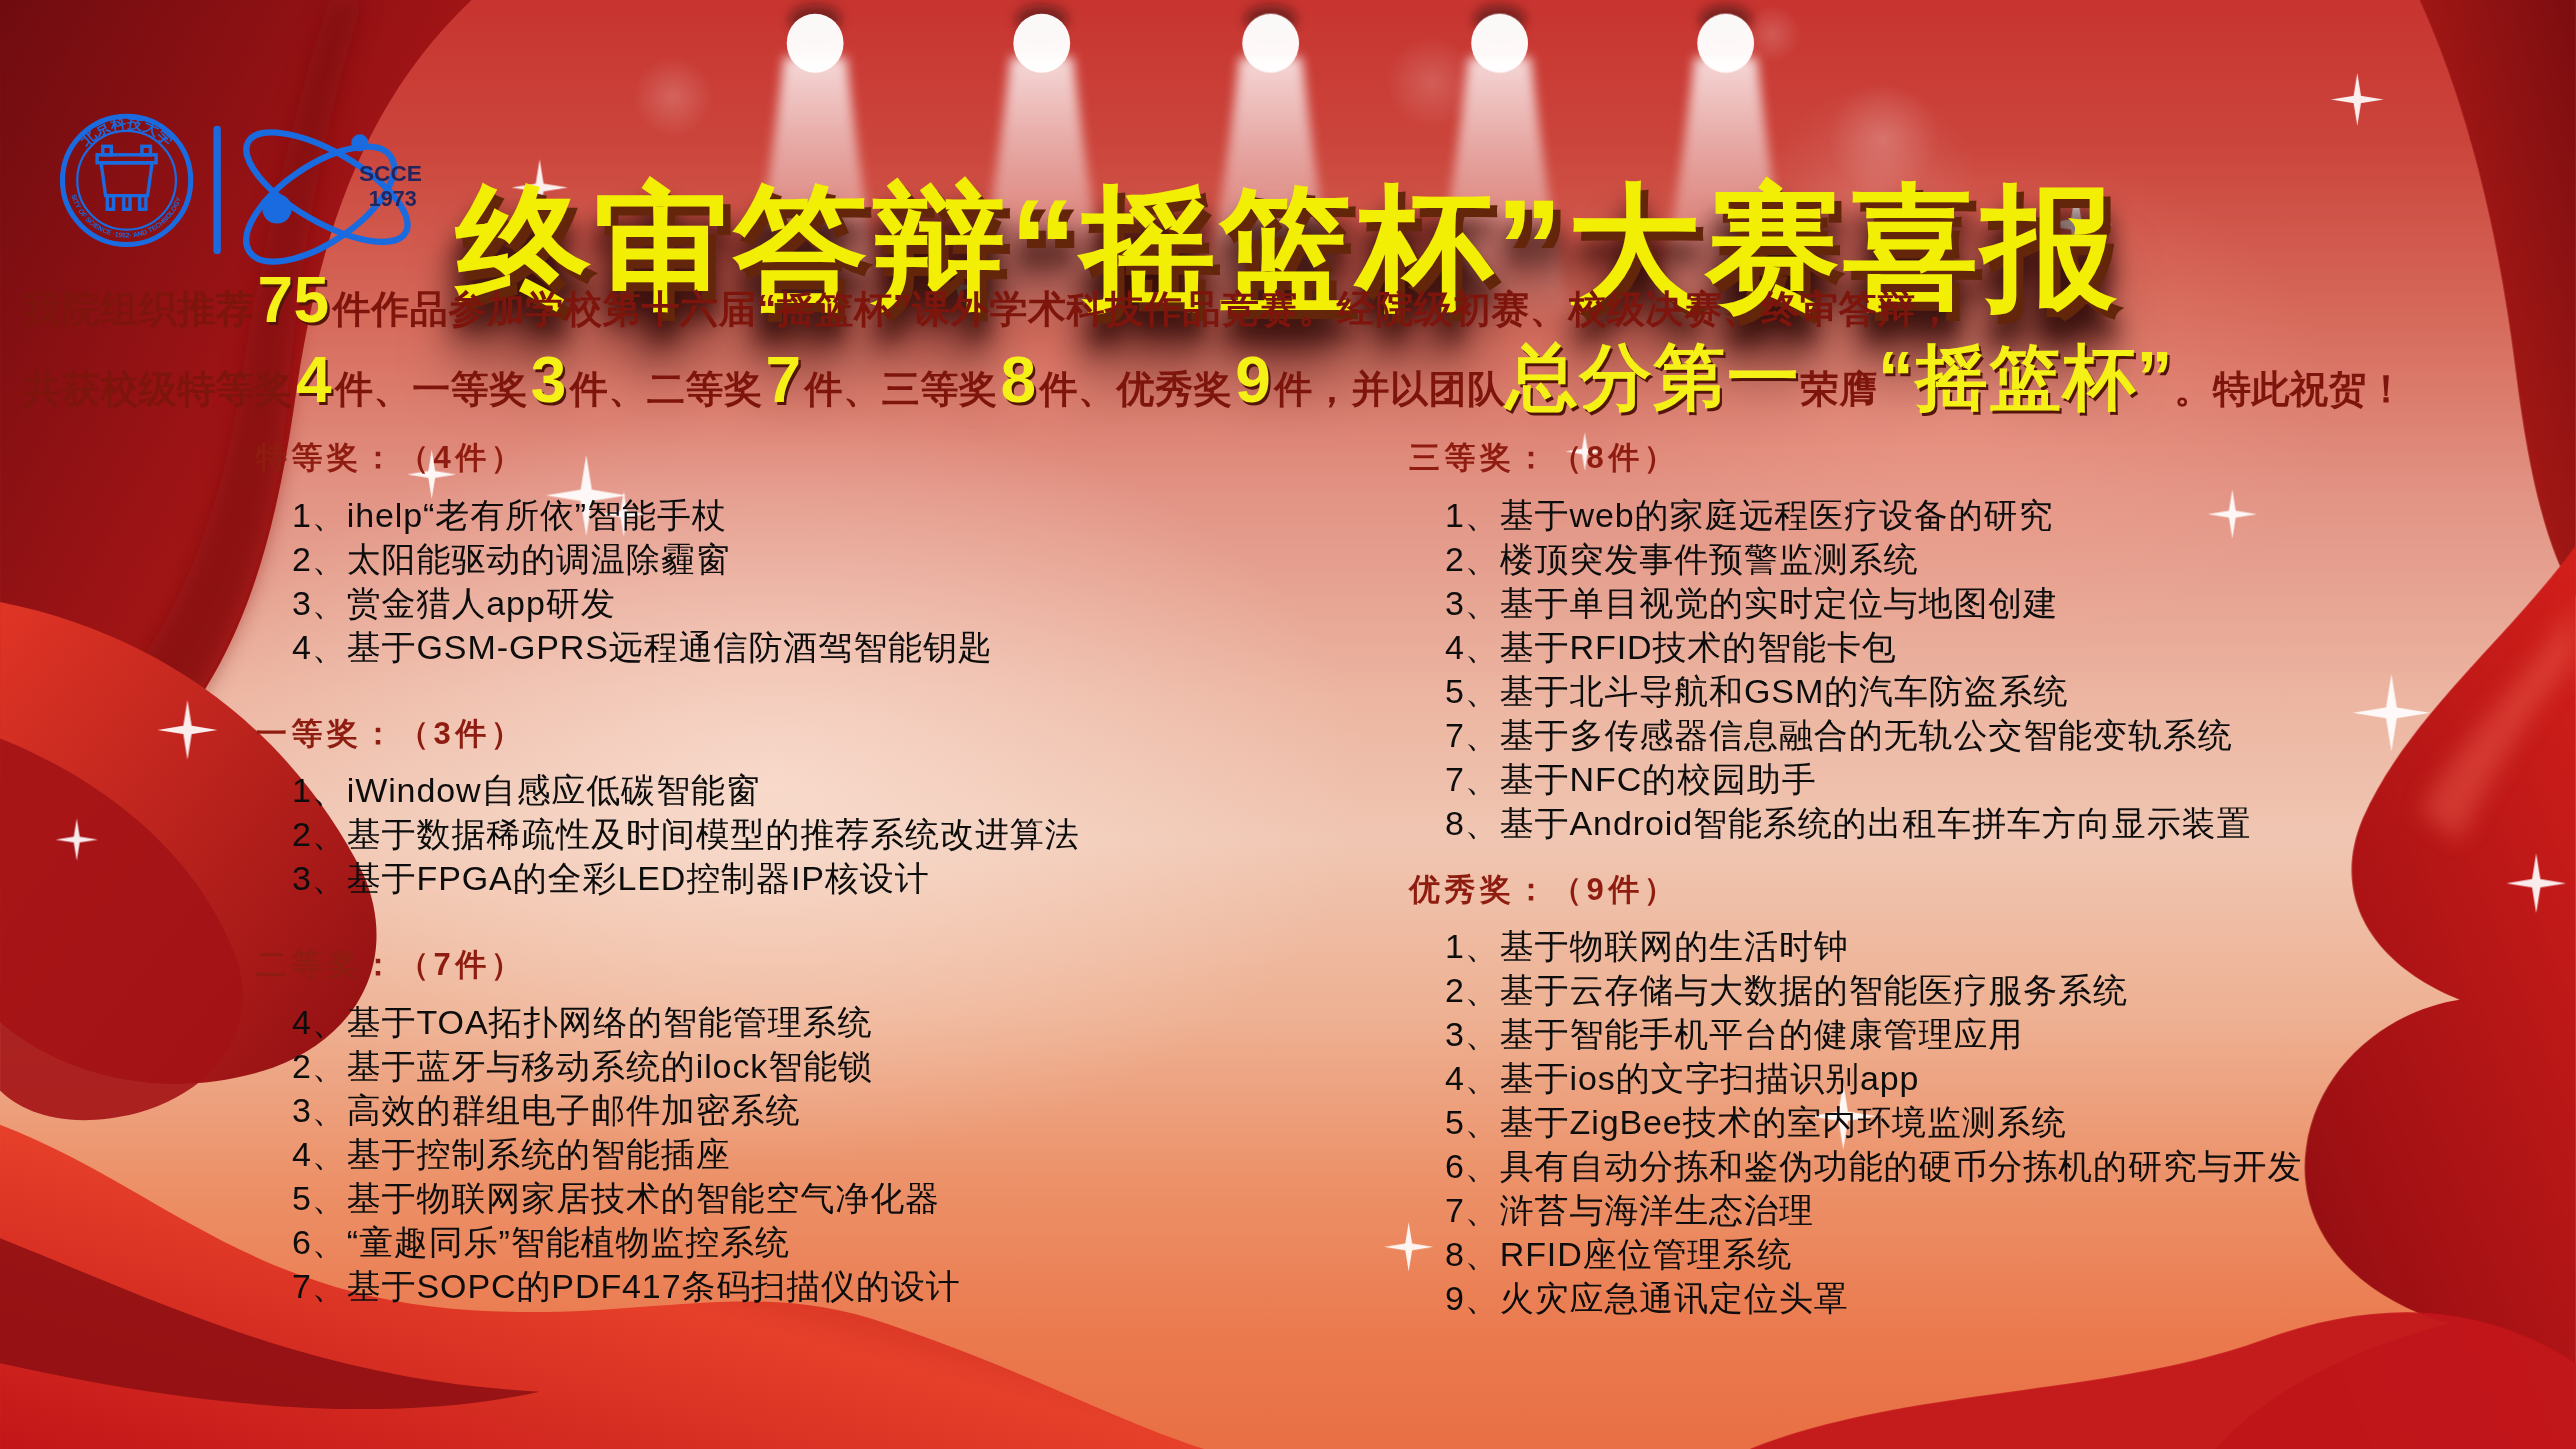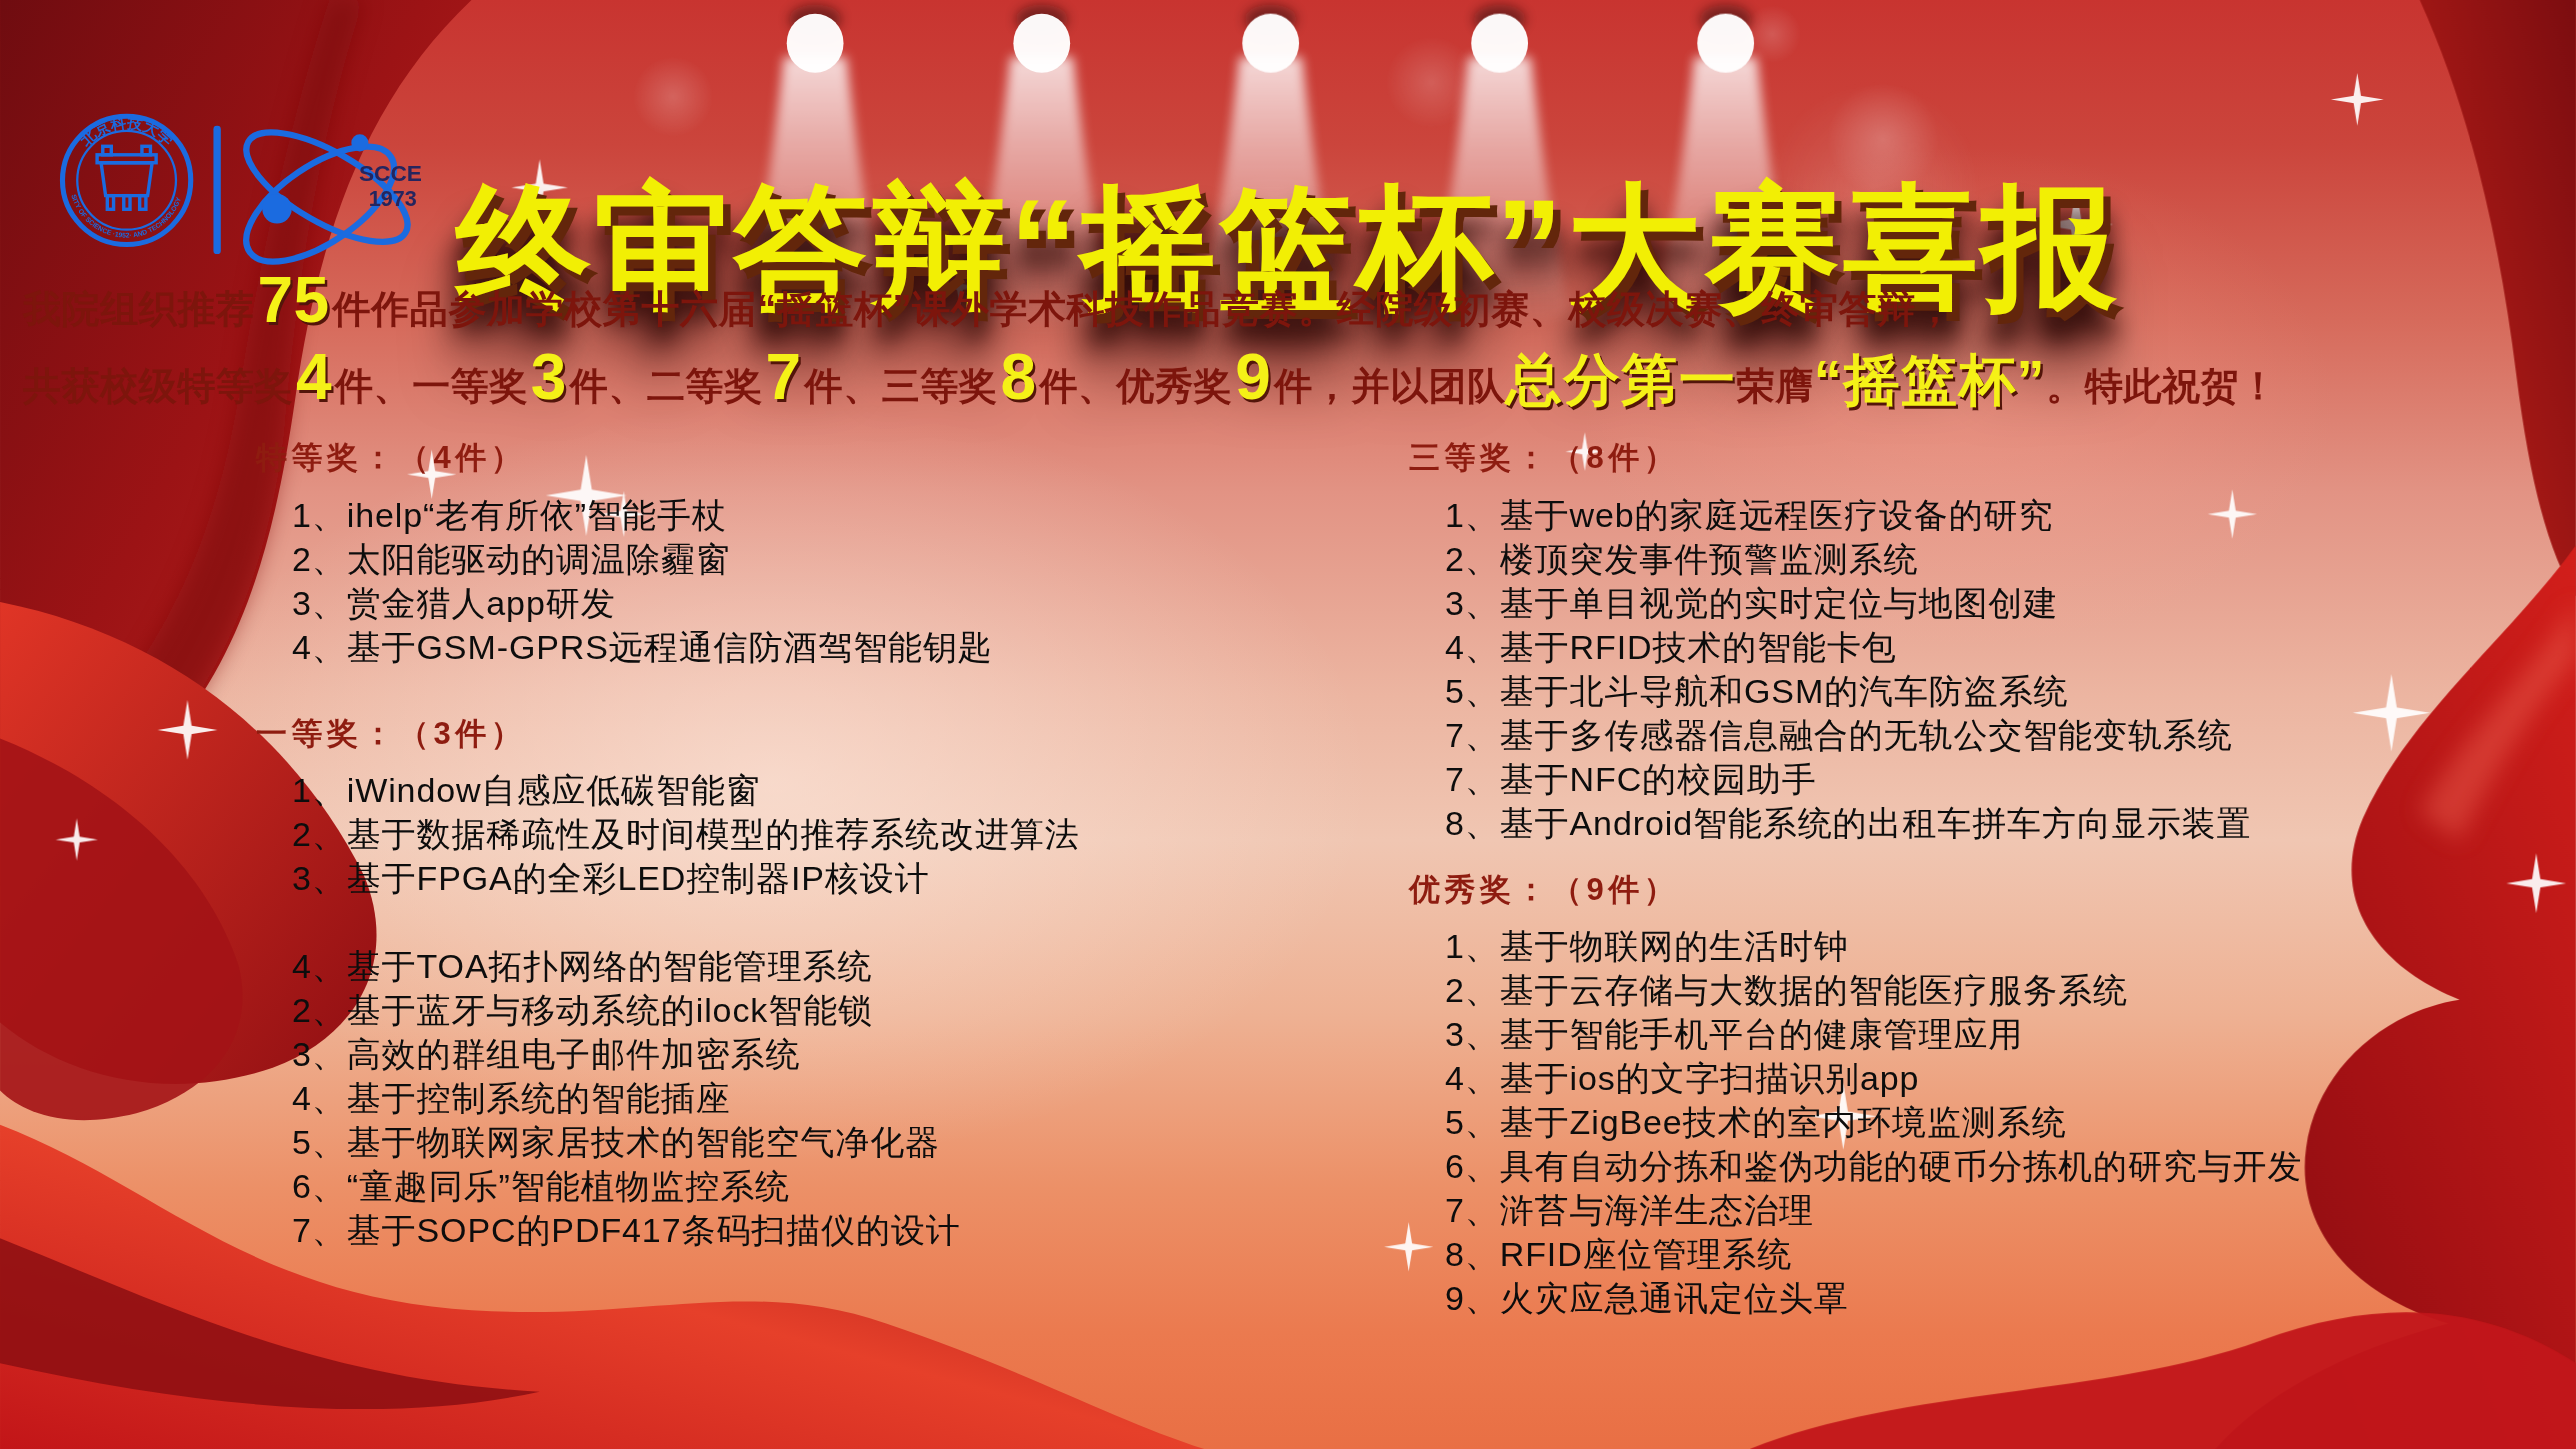--- a/index.html
+++ b/index.html
@@ -14,21 +14,21 @@
   .decor{position:absolute;left:0;top:0;}
   .logos{position:absolute;left:40px;top:85px;}
   .title{
     position:absolute;top:68px;left:0;right:0;text-align:center;
     font-size:135px;font-weight:bold;color:#f2ef04;letter-spacing:3.4px;white-space:nowrap;
     text-shadow:7.4px 8.5px 0 #63260b, 3.4px 25.6px 23px rgba(35,4,2,.95), -4.5px 40px 34px rgba(35,4,2,.75), 0 74px 54px rgba(40,5,2,.5);
   }
   .intro{position:absolute;top:266px;left:23px;right:23px;color:#7d150c;font-weight:bold;}
   .intro-line{white-space:nowrap;line-height:68px;font-size:38px;letter-spacing:0.6px;}
   .intro .num{font-size:64px;color:#f5f117;text-shadow:2.3px 2.8px 0 #53150a;padding:0 2.8px;}
-  .intro .phrase{font-size:56px;color:#f5f117;text-shadow:2.3px 2.8px 0 #53150a;letter-spacing:1.7px;}
+  .intro .phrase{font-size:72px;color:#f5f117;text-shadow:2.3px 2.8px 0 #53150a;letter-spacing:1.7px;}
   .col{position:absolute;top:437px;}
   .col-left{left:256px;width:1136px;}
   .col-right{left:1409px;width:1164px;}
   section.award{margin-bottom:44px;}
   .award h2{font-size:31px;color:#8e1c10;font-weight:bold;letter-spacing:4.5px;margin:0 0 13.6px 0;white-space:nowrap;}
   .award .items{padding-left:36px;}
   .award .item{font-size:34px;color:#0d0d0d;line-height:44px;white-space:nowrap;letter-spacing:0.9px;font-weight:500;}
   .col-right section.award{margin-bottom:24px;}
 </style>
 </head>
@@ -210,20 +210,21 @@
     </section>
     <section class="award">
       <h2>一等奖：（3件）</h2>
       <div class="items">
           <div class="item">1、iWindow自感应低碳智能窗</div>
           <div class="item">2、基于数据稀疏性及时间模型的推荐系统改进算法</div>
           <div class="item">3、基于FPGA的全彩LED控制器IP核设计</div>
         </div>
     </section>
     <section class="award">
+      <h2>二等奖：（7件）</h2>
       <div class="items">
           <div class="item">4、基于TOA拓扑网络的智能管理系统</div>
           <div class="item">2、基于蓝牙与移动系统的ilock智能锁</div>
           <div class="item">3、高效的群组电子邮件加密系统</div>
           <div class="item">4、基于控制系统的智能插座</div>
           <div class="item">5、基于物联网家居技术的智能空气净化器</div>
           <div class="item">6、“童趣同乐”智能植物监控系统</div>
           <div class="item">7、基于SOPC的PDF417条码扫描仪的设计</div>
         </div>
     </section>

